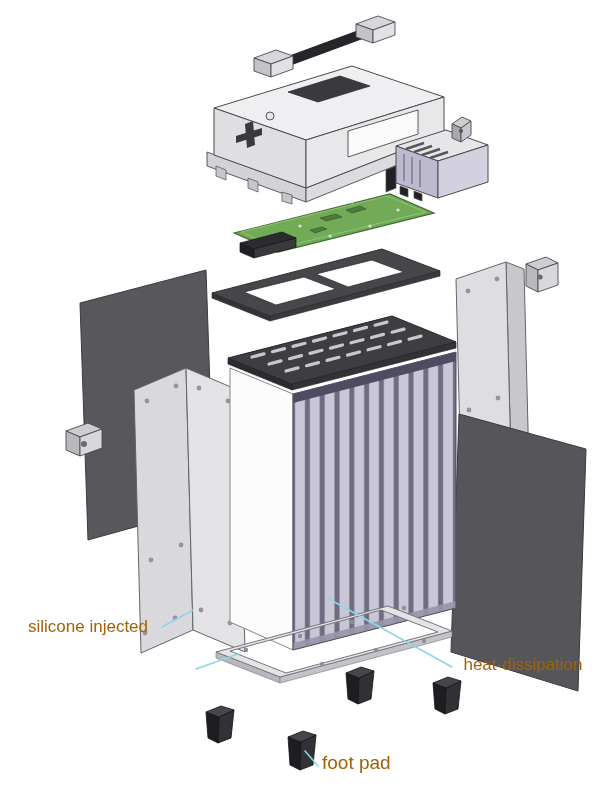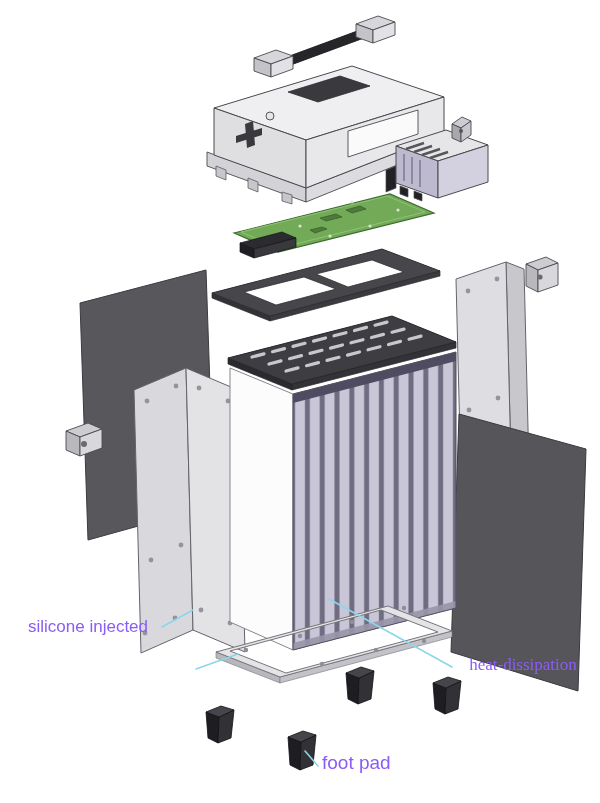--- a/index.html
+++ b/index.html
@@ -2,26 +2,26 @@
 <html><head>
 <meta charset="utf-8">
 <style>
   html,body{margin:0;padding:0;background:#ffffff;}
   .stage{
     position:relative;width:600px;height:803px;background:#ffffff;
     font-family:"Liberation Sans",sans-serif;overflow:hidden;
   }
   .stage svg{position:absolute;left:0;top:0;}
   .label{
-    position:absolute;color:#8b5cf6;font-size:17px;line-height:1.12;
+    position:absolute;color:#a16207;font-size:17px;line-height:1.12;
     white-space:nowrap;
   }
   .label-buffering{left:98px;top:650px;width:96px;text-align:center;}
   .label-silicone{left:28px;top:617px;}
-  .label-heat{left:450px;top:655px;width:146px;text-align:center;font-family:Liberation Serif, serif;}
+  .label-heat{left:450px;top:655px;width:146px;text-align:center;}
   .label-foot{left:322px;top:752px;font-size:19px;}
 </style>
 </head>
 <body>
 
 <div class="stage">
 
 <svg width="600" height="803" viewBox="0 0 600 803">
 
   <g stroke="#4a4a4e" stroke-width="0.9">

